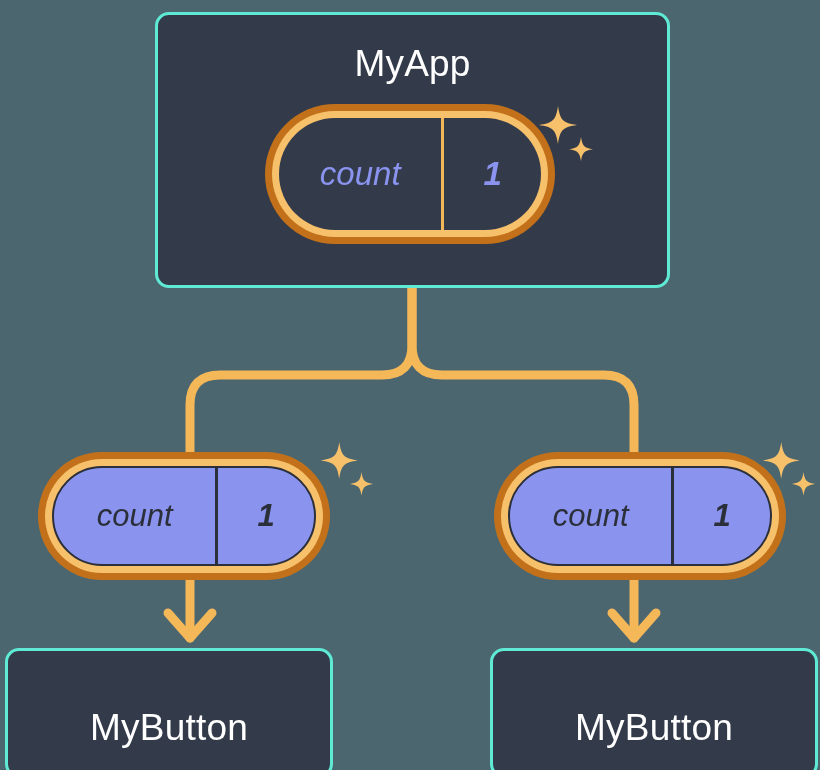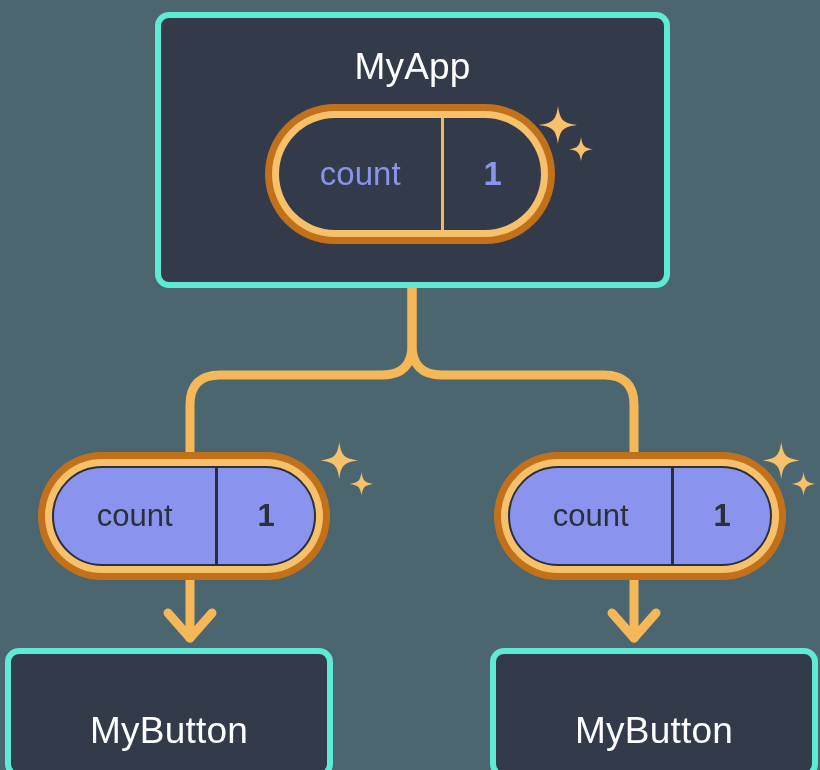--- a/index.html
+++ b/index.html
@@ -27,21 +27,21 @@
     top: 0;
     width: 820px;
     height: 770px;
     z-index: 1;
   }
 
   
   .node-card {
     position: absolute;
     background: #333b4a;
-    border: 6px solid #5eead4;
+    border: 3px solid #5eead4;
     border-radius: 14px;
     box-sizing: border-box;
     z-index: 2;
   }
 
   .card-title {
     width: 100%;
     text-align: center;
     color: #ffffff;
     font-weight: 400;
@@ -80,20 +80,21 @@
     border-radius: 999px;
     padding: 7px;
   }
   .pill-inner-ring {
     
     background: #f7c06a;
     border-radius: 999px;
     padding: 7px;
     height: 100%;
     box-sizing: border-box;
+    font-style: italic;
   }
   .pill-body {
     display: flex;
     align-items: stretch;
     height: 100%;
     border-radius: 999px;
     overflow: hidden;
     box-sizing: border-box;
   }
   .pill-cell {

